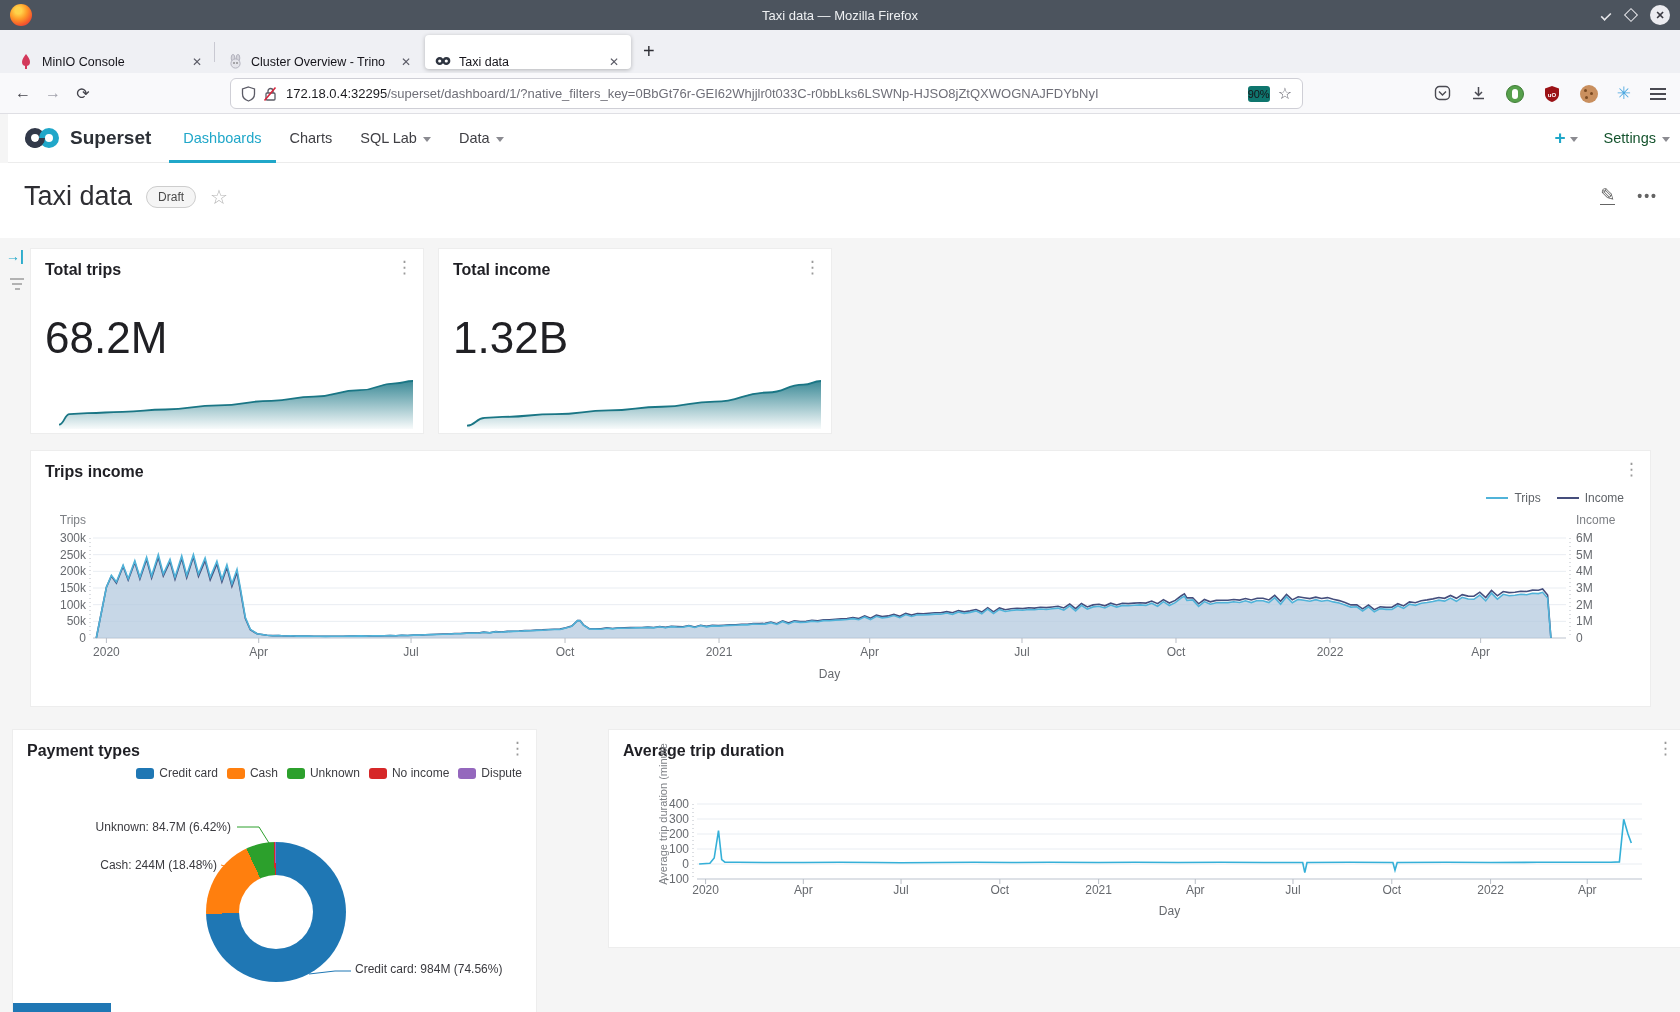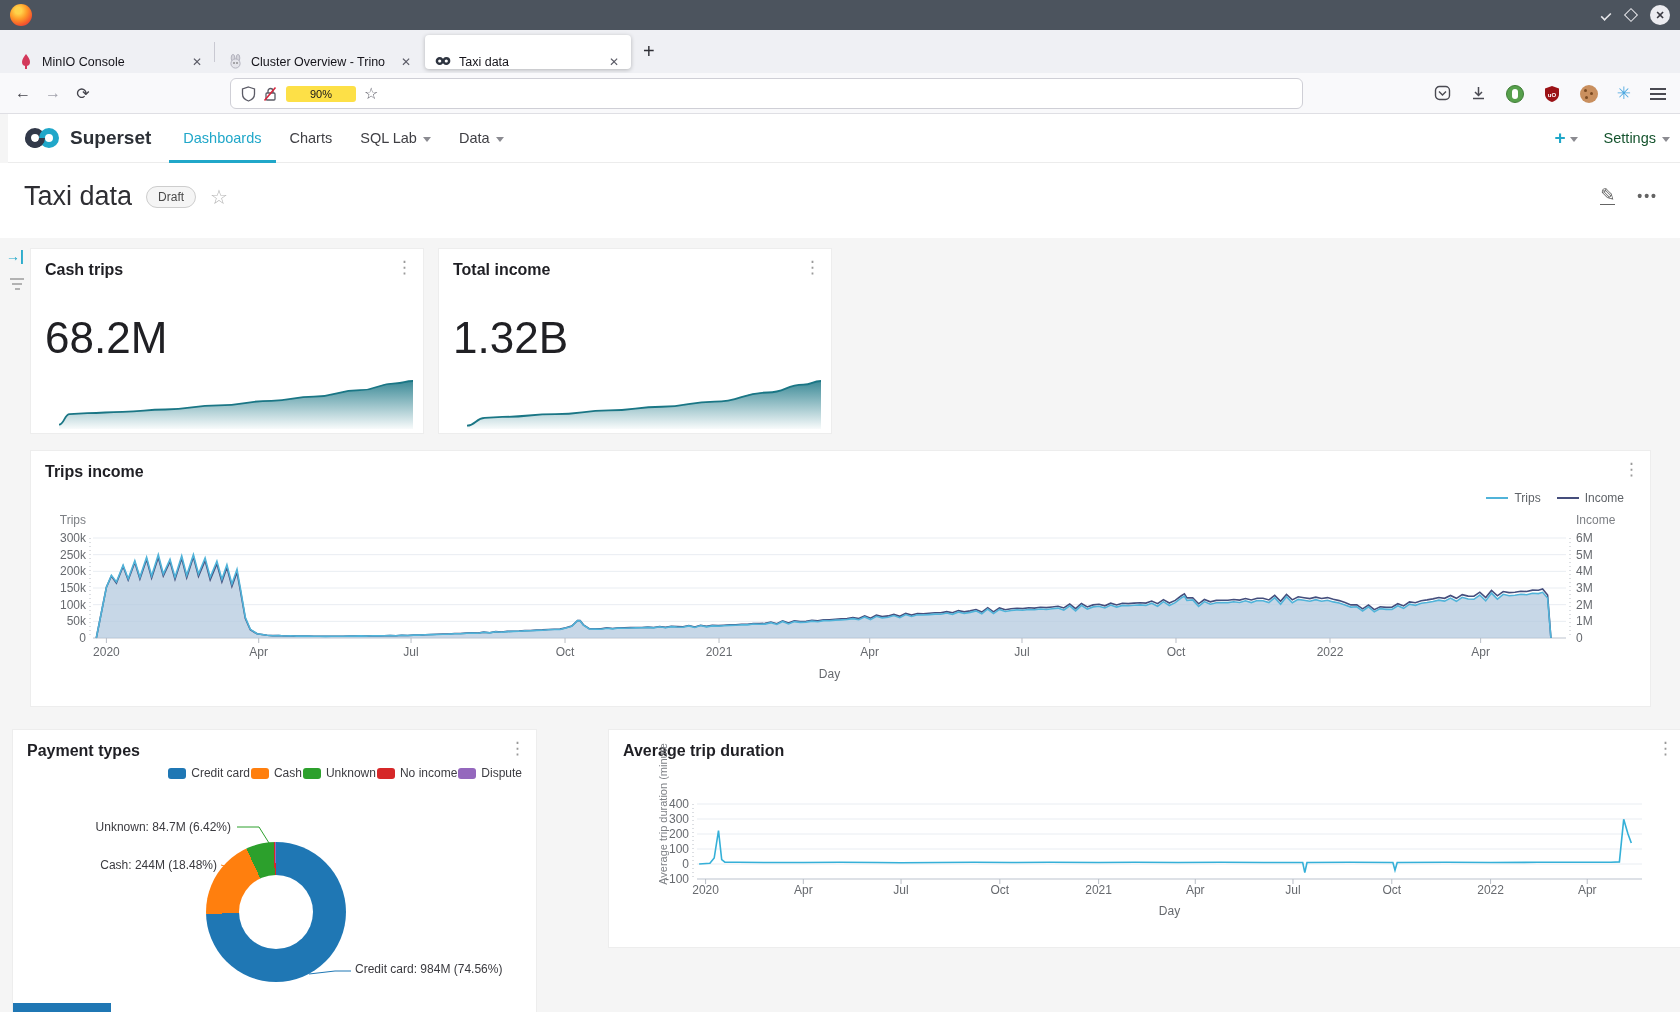--- a/index.html
+++ b/index.html
@@ -24,21 +24,21 @@
   .tab-divider{width:1px;height:20px;background:#c9c9d2;}
   .newtab{font-size:20px;color:#2f2f36;padding:0 12px;}
   .t-icon{width:16px;height:16px;display:flex;align-items:center;justify-content:center;}
 
   .navtoolbar{position:absolute;left:0;top:73px;width:1680px;height:41px;background:#f9f9fb;border-bottom:1px solid #dfdfe4;display:flex;align-items:center;}
   .navbtn{font-size:16px;color:#44444c;width:30px;text-align:center;}
   .navbtn.disabled{color:#a2a2ac;}
   .urlbar{position:absolute;left:230px;top:5px;width:1073px;height:31px;background:#fff;border:1px solid #cfcfd6;border-radius:6px;display:flex;align-items:center;padding:0 10px;}
   .url-text{font-size:13px;color:#6f6f78;white-space:nowrap;overflow:hidden;flex:1;margin-left:8px;}
   .url-text b{color:#1b1b1f;font-weight:normal;}
-  .zoom-badge{font-size:11px;color:#15141a;background:#fde047;border-radius:3px;padding:2px 24px;margin:0 8px;}
+  .zoom-badge{font-size:11px;color:#15141a;background:#0f766e;border-radius:3px;padding:2px 0;margin:0 8px;}
   .tb-icons{position:absolute;right:14px;top:0;height:41px;display:flex;align-items:center;gap:19px;}
   .hamburger div{width:16px;height:2px;background:#4a4a52;margin:3px 0;}
 
   
   .ss-nav{position:absolute;left:8px;top:114px;width:1680px;height:49px;background:#fff;border-bottom:1px solid #ececec;display:flex;align-items:center;}
   .ss-brand{display:flex;align-items:center;margin-left:14px;gap:8px;}
   .ss-brand .name{font-size:19px;font-weight:bold;color:#2c3036;}
   .ss-items{display:flex;height:49px;margin-left:18px;}
   .ss-item{display:flex;align-items:center;padding:0 14px;font-size:14.5px;color:#3f3f44;gap:6px;border-bottom:3px solid transparent;border-top:3px solid transparent;justify-content:flex-end;}
   .ss-item.active{color:#20a7c9;border-bottom-color:#20a7c9;}
@@ -62,36 +62,37 @@
   .funnel i{display:block;background:#b2b2b2;height:2px;margin:3px auto;}
 
   .card{position:absolute;background:#fff;border:1px solid #ededed;}
   .card-title{position:absolute;left:14px;top:12px;font-size:16px;font-weight:bold;color:#1f1f24;}
   .kebab{position:absolute;right:10px;top:8px;color:#9a9a9a;font-size:17px;}
   .big-number{position:absolute;left:14px;top:64px;font-size:44px;color:#202024;}
 
   .ti-legend{position:absolute;right:26px;top:40px;display:flex;gap:16px;align-items:center;}
   .lg-item{display:flex;align-items:center;gap:6px;font-size:12px;color:#5f6368;}
   .lg-line{width:22px;height:0;border-top:2px solid;}
-  .pt-legend{position:absolute;right:14px;top:36px;display:flex;gap:1px;align-items:center;padding-left:28px;}
+  .pt-legend{position:absolute;right:14px;top:36px;display:flex;gap:9px;align-items:center;padding-left:28px;}
   .sw{width:18px;height:11px;border-radius:3px;display:inline-block;}
   .pt-item{display:flex;align-items:center;gap:5px;font-size:12px;color:#3d3d42;}
 
   .donut{position:absolute;left:193px;top:112px;width:140px;height:140px;border-radius:50%;}
   .donut-hole{position:absolute;left:226px;top:145px;width:74px;height:74px;border-radius:50%;background:#fff;}
   svg text{font-family:"Liberation Sans",sans-serif;}
   .partial-bar{position:absolute;left:0;top:273px;width:98px;height:10px;background:#1f77b4;}
 </style>
 </head>
 <body>
 
 <div id="screen">
 
   <div class="titlebar">
     <div class="ff-logo"></div>
+    <div class="win-title">Taxi data — Mozilla Firefox</div>
     <div class="winctl">
       <div class="wc-min"></div>
       <div class="wc-max"></div>
       <div class="wc-close">✕</div>
     </div>
   </div>
 
   <div class="tabbar" id="tabbar">
       <div class="tab" style="margin-left: 8px;">
         <div class="t-icon">
@@ -136,20 +137,21 @@
     <span class="navbtn">⟳</span>
     <div class="urlbar">
       <svg width="15" height="16" viewBox="0 0 15 16">
           <path d="M7.5 1 L13.5 3 V8 C13.5 11.5 10.8 13.9 7.5 15 C4.2 13.9 1.5 11.5 1.5 8 V3 Z" fill="none" stroke="#5b5b66" stroke-width="1.3"></path>
         </svg>
       <svg width="15" height="16" viewBox="0 0 15 16" style="margin-left:7px">
           <rect x="3" y="7" width="9" height="7" rx="1" fill="none" stroke="#5b5b66" stroke-width="1.3"></rect>
           <path d="M5 7 V5 a2.5 2.5 0 0 1 5 0 V7" fill="none" stroke="#5b5b66" stroke-width="1.3"></path>
           <line x1="1.5" y1="14.5" x2="12.5" y2="1.5" stroke="#d7263d" stroke-width="1.6"></line>
         </svg>
+      <div class="url-text"><b>172.18.0.4:32295</b><span>/superset/dashboard/1/?native_filters_key=0BbGt76r-GEI62Whjjlr0t033C-r0bbLks6LSWNp-HJSO8jZtQXWOGNAJFDYbNyI</span></div>
       <span class="zoom-badge">90%</span>
       <span style="font-size:16px;color:#5b5b66">☆</span>
     </div>
     <div class="tb-icons">
       <svg width="17" height="17" viewBox="0 0 17 17">
           <rect x="1.5" y="1.5" width="14" height="13" rx="4" fill="none" stroke="#4a4a52" stroke-width="1.4"></rect>
           <polyline points="5,6.5 8.5,10 12,6.5" fill="none" stroke="#4a4a52" stroke-width="1.4"></polyline>
         </svg>
       <svg width="17" height="17" viewBox="0 0 17 17">
           <path d="M8.5 2 V10 M5 7 L8.5 10.5 L12 7" fill="none" stroke="#4a4a52" stroke-width="1.5"></path>
@@ -228,21 +230,21 @@
   <div class="filter-rail">
     <div class="expand-ic">→|</div>
     <div class="funnel" style="margin-top:14px">
         <i style="width:14px"></i>
         <i style="width:10px"></i>
         <i style="width:5px"></i>
       </div>
   </div>
 
   <div class="card" style="left:30px;top:248px;width:394px;height:186px">
-    <div class="card-title">Cash trips</div>
+    <div class="card-title">Total trips</div>
     <div class="kebab">⋮</div>
     <div class="big-number">68.2M</div>
     <svg id="spark1" width="394" height="56" style="position:absolute;left:0;bottom:2px">
         <defs>
           <linearGradient id="spark1-grad" x1="0" y1="0" x2="0" y2="1">
             <stop offset="0%" stop-color="#1a7685" stop-opacity="0.85"></stop>
             <stop offset="100%" stop-color="#1a7685" stop-opacity="0.03"></stop>
           </linearGradient>
         </defs>
         <path d="M28,49.699999999999996 C33.31,49.699999999999996 33.31,39.12 38.62,39.12 C47.47,39.12 47.47,38.199999999999996 56.32,38.199999999999996 C74.02,38.199999999999996 74.02,36.81999999999999 91.72,36.81999999999999 C112.96,36.81999999999999 112.96,34.519999999999996 134.2,34.519999999999996 C160.75,34.519999999999996 160.75,30.380000000000003 187.3,30.380000000000003 C213.85000000000002,30.380000000000003 213.85000000000002,25.78 240.4,25.78 C261.64,25.78 261.64,21.64 282.88,21.64 C305.89,21.64 305.89,15.199999999999998 328.9,15.199999999999998 C346.6,15.199999999999998 346.6,8.300000000000002 364.3,8.300000000000002 C373.15,8.300000000000002 373.15,6 382,6 L382,54 L28,54 Z" fill="url(#spark1-grad)" stroke="none"></path>

